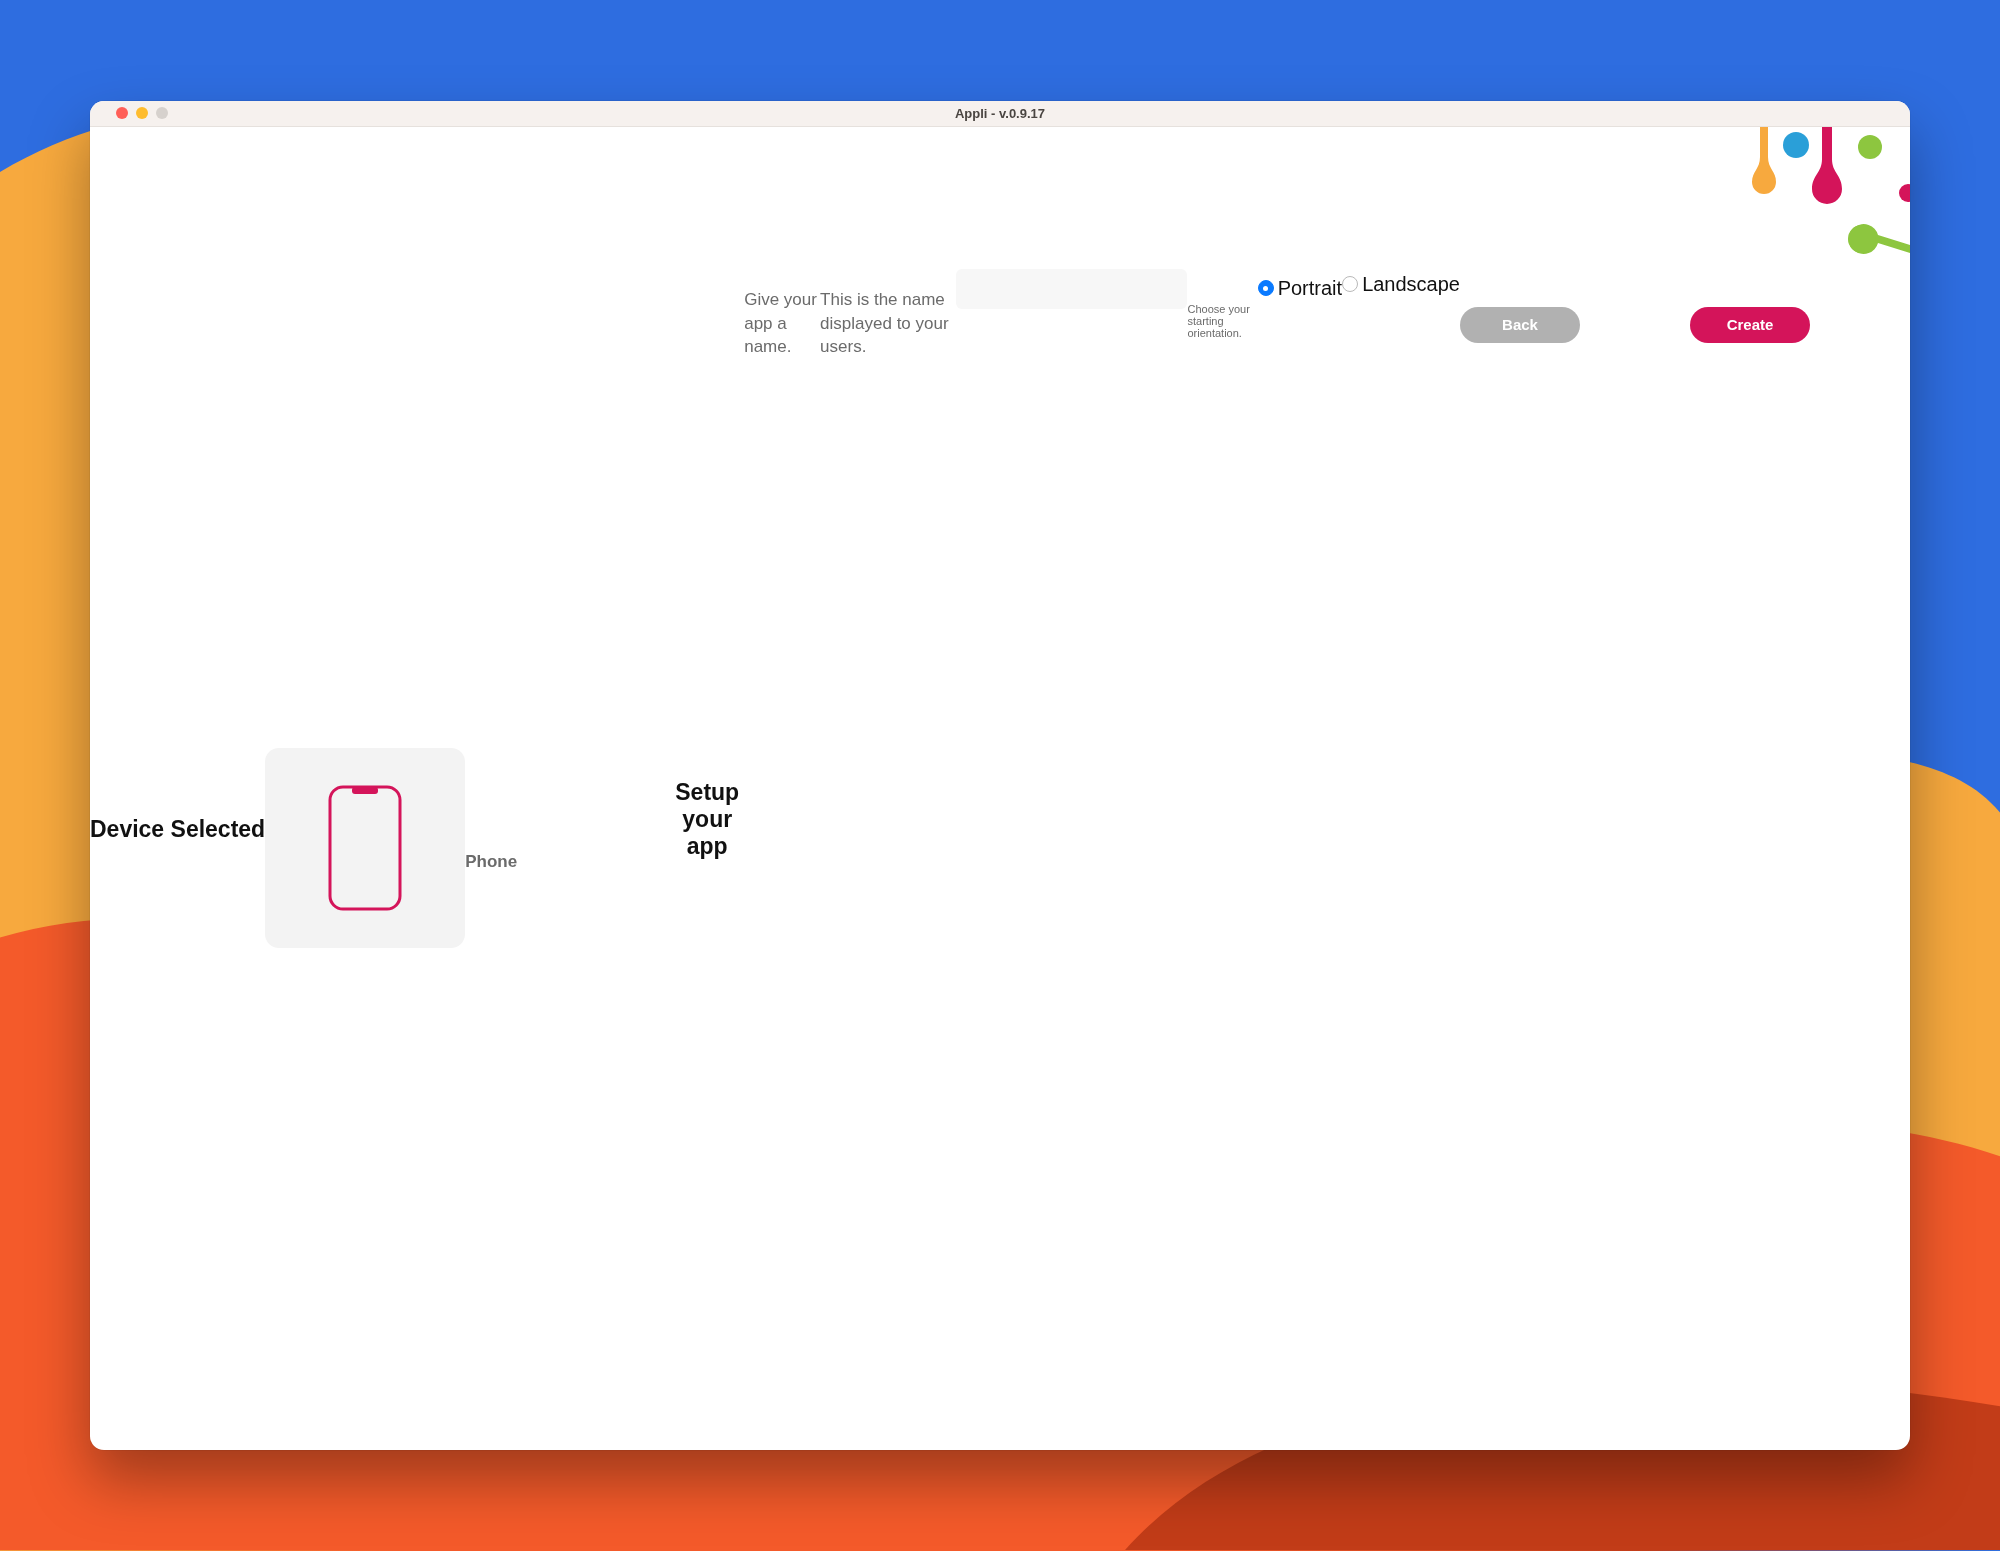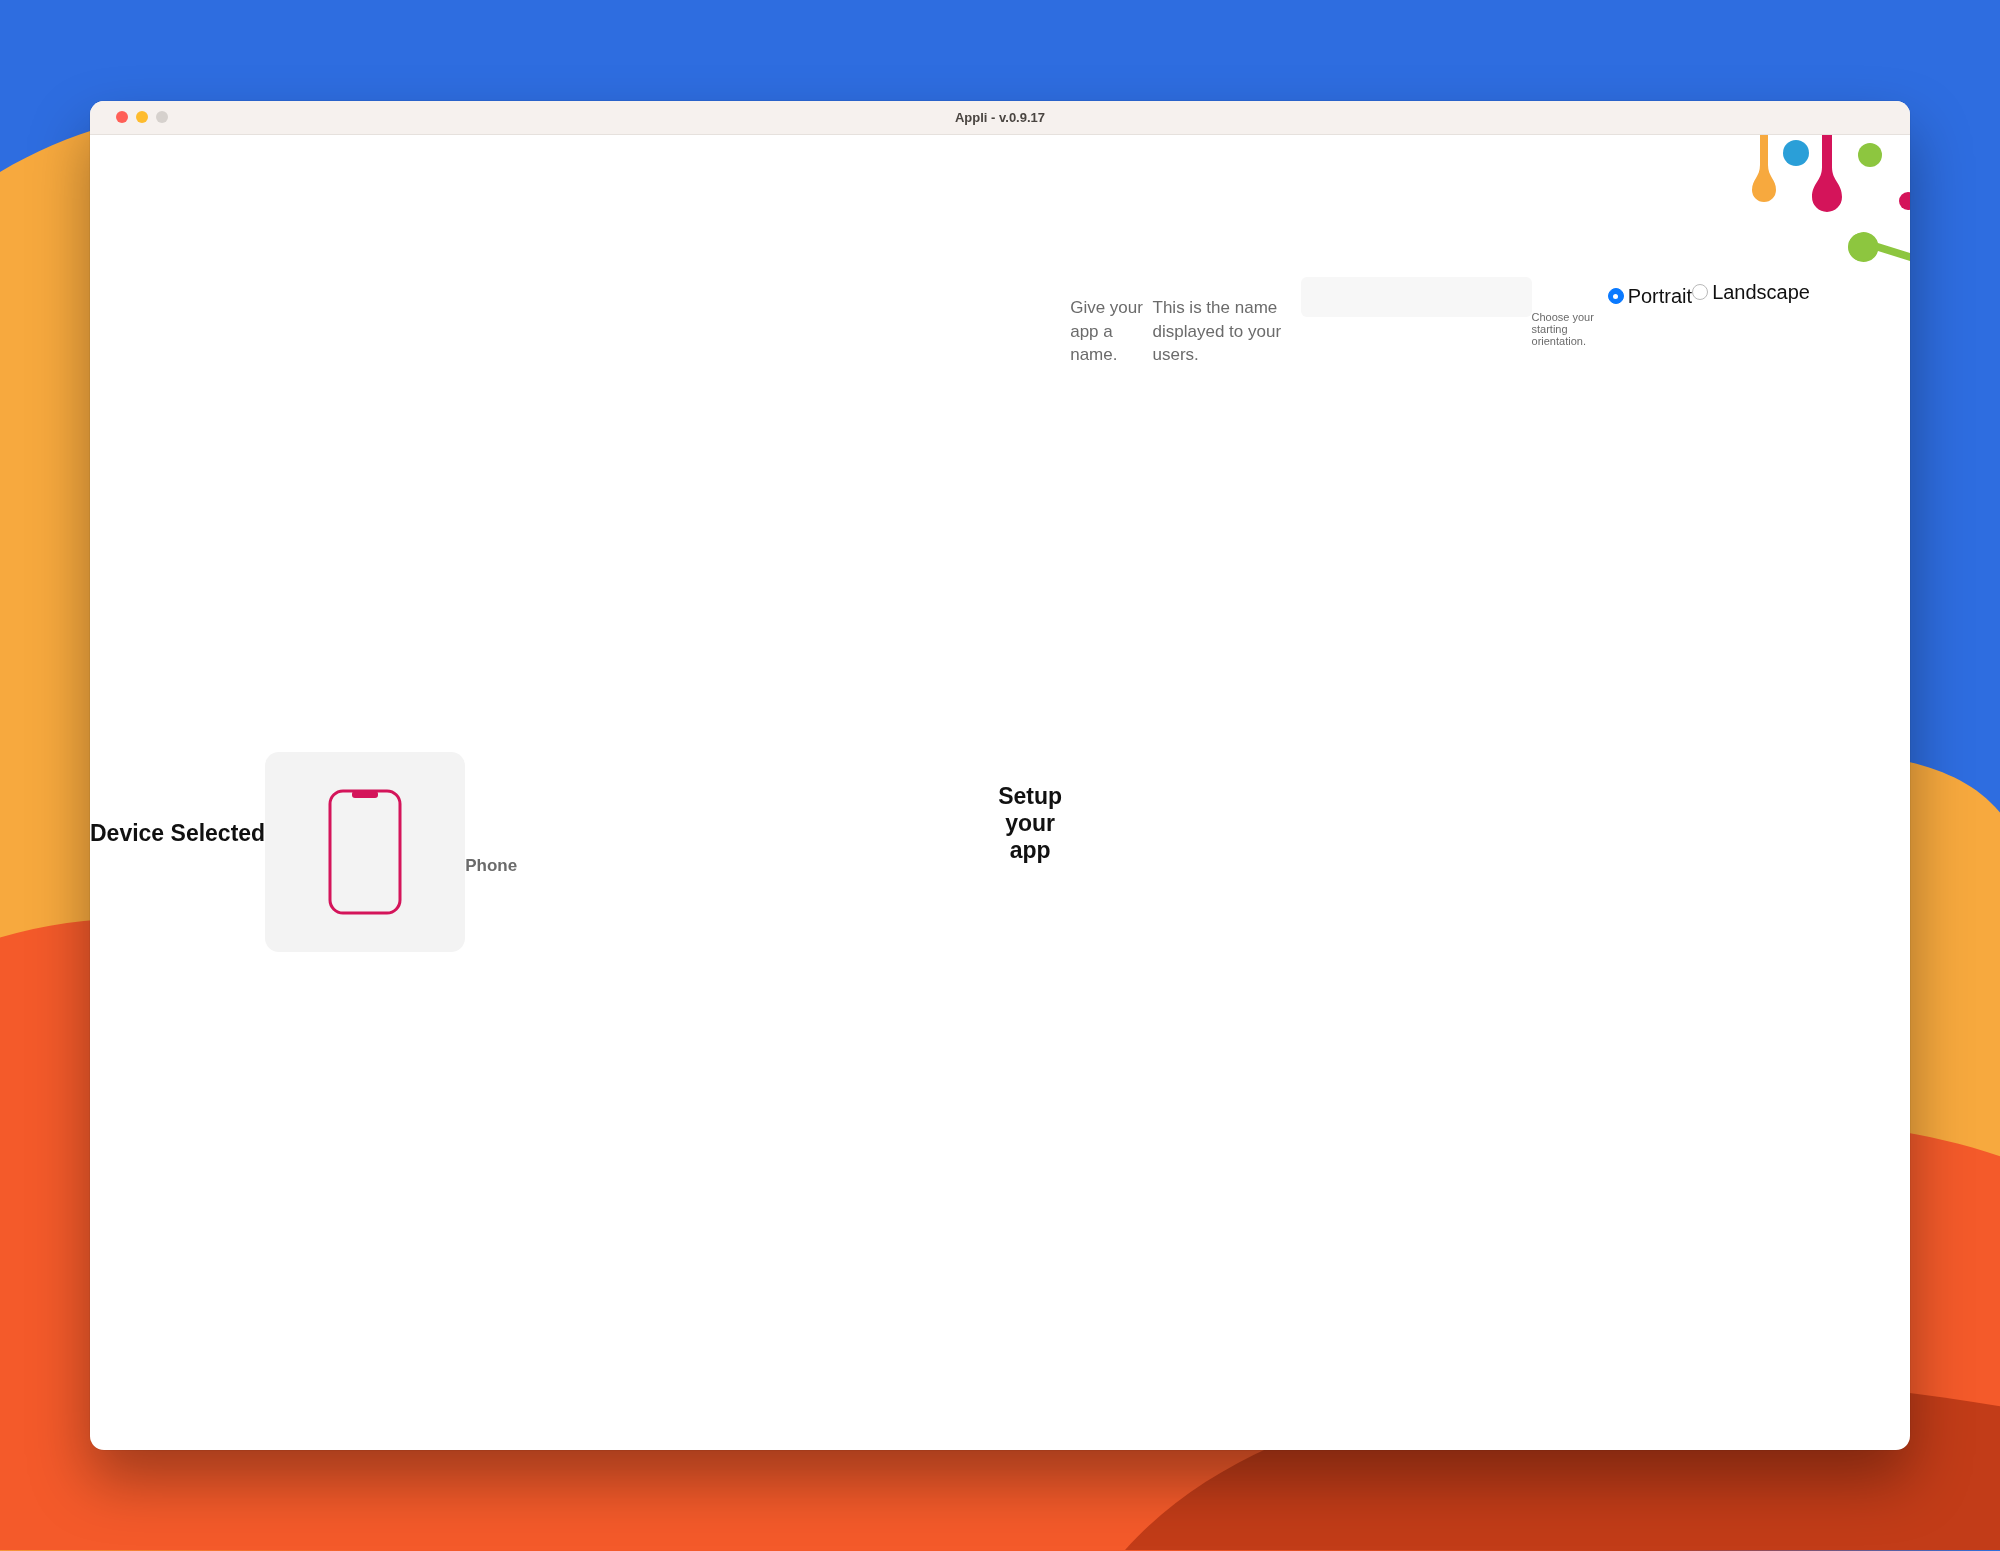--- a/index.html
+++ b/index.html
@@ -22,21 +22,21 @@
     height: 87%;
     background: #ffffff;
     border-radius: 14px;
     box-shadow: 0 30px 60px rgba(0,0,0,0.35), 0 0 0 1px rgba(0,0,0,0.05);
     display: flex;
     flex-direction: column;
     position: relative;
     overflow: hidden;
   }
   .titlebar {
-    height: 34px;
+    height: 26px;
     background: #f6f1ee;
     border-bottom: 1px solid #e6e1dd;
     display: flex;
     align-items: center;
     padding: 0 26px;
     position: relative;
   }
   .traffic-lights {
     display: flex;
     gap: 8px;
@@ -223,16 +223,20 @@
       <label class="radio-row">
         <span class="radio checked"></span>
         <span>Portrait</span>
       </label>
 
       <label class="radio-row">
         <span class="radio"></span>
         <span>Landscape</span>
       </label>
 
+      <div class="button-row">
+        <button class="btn back">Back</button>
+        <button class="btn create">Create</button>
+      </div>
     </div>
 
   </div>
 </div>
 
 </body></html>

